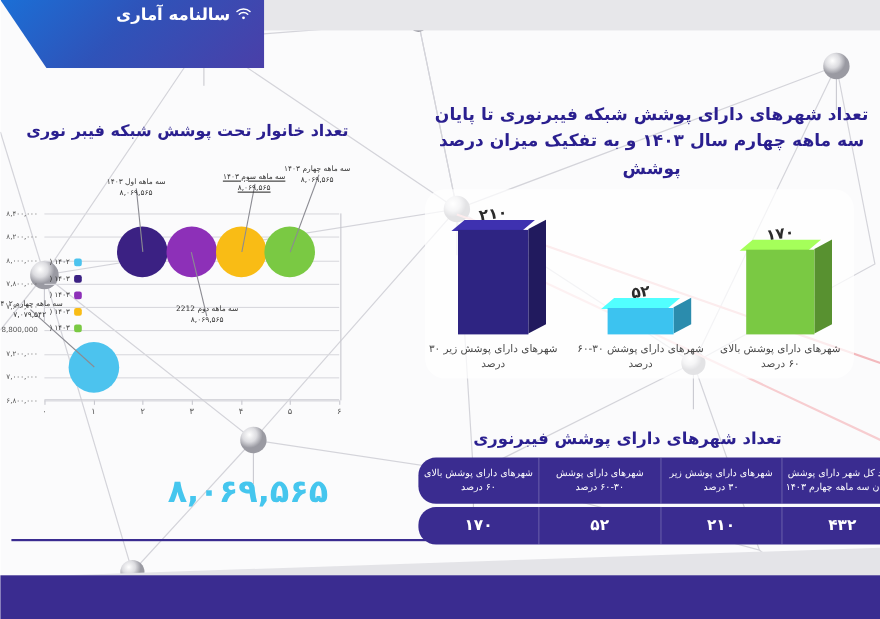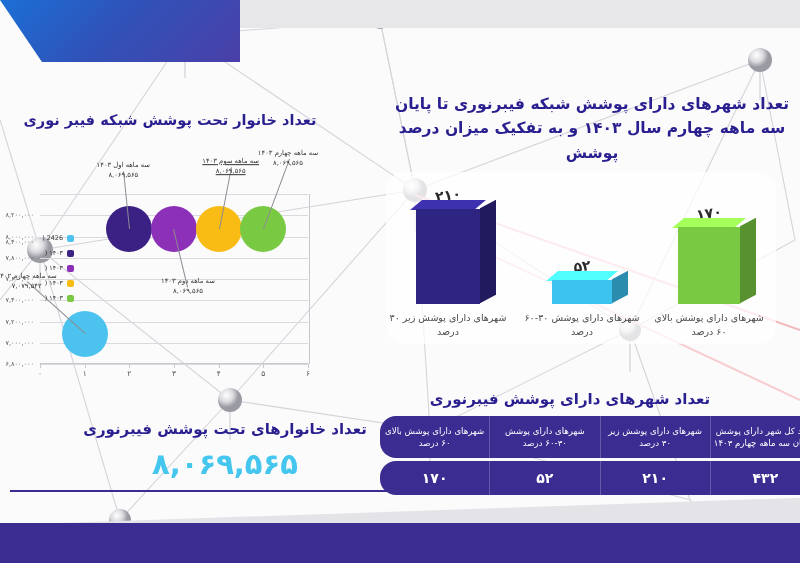--- a/index.html
+++ b/index.html
@@ -192,20 +192,30 @@
     <circle cx="380" cy="20" r="9" fill="url(#nodeG)"></circle>
   </g>
   <path d="M415 195 L800 330" stroke="#f3b9bd" stroke-width="2" fill="none"></path>
   <path d="M470 245 L800 400" stroke="#f7cdd0" stroke-width="2" fill="none"></path>
 </svg>
 
 <div class="topbar">
   <div class="topbar-grey"></div>
   <div class="topbar-blue"></div>
   <div class="brand">
+    <div class="brand-row">
+      <span class="wifi-icon">
+        <svg viewBox="0 0 20 16" width="16" height="13">
+          <path d="M10 14.2a1.6 1.6 0 1 0 0-3.2 1.6 1.6 0 0 0 0 3.2z" fill="#fff"></path>
+          <path d="M5.2 8.6a7 7 0 0 1 9.6 0" stroke="#fff" stroke-width="1.7" fill="none" stroke-linecap="round"></path>
+          <path d="M2.6 5.4a10.8 10.8 0 0 1 14.8 0" stroke="#fff" stroke-width="1.7" fill="none" stroke-linecap="round"></path>
+        </svg>
+      </span>
+      <span class="brand-name">سالنامه آماری</span>
+    </div>
   </div>
 </div>
 
 <div class="title-left">تعداد شهرهای دارای پوشش شبکه فیبرنوری تا پایان سه ماهه چهارم سال ۱۴۰۳ و به تفکیک میزان درصد پوشش</div>
 <div class="title-right">تعداد خانوار تحت پوشش شبکه فیبر نوری</div>
 
 <div class="bar-panel"></div>
 <div class="bars" id="bars">
     <div class="bar-group" style="right: 300px; width: 64px; height: 95px;">
       <div class="bar-val" style="top:-22px;">۲۱۰</div>
@@ -256,31 +266,31 @@
       <div class="tbl-cell">۵۲</div>
       <div class="tbl-cell">۱۷۰</div>
     </div>
 </div>
 
 <div class="bubble-wrap">
   <div class="bub-plot" id="bub-plot">
     <div class="axis-y"></div>
     <div class="axis-x"></div>
   <div class="grid-line" style="top: 0px;"></div>
-      <div class="ytick" style="top: 0px; margin-top: 48px;">۸,۴۰۰,۰۰۰</div>
+      <div class="ytick" style="top: 0px;">۸,۴۰۰,۰۰۰</div>
       <div class="grid-line" style="top: 21.25px;"></div>
       <div class="ytick" style="top: 21.25px;">۸,۲۰۰,۰۰۰</div>
       <div class="grid-line" style="top: 42.5px;"></div>
       <div class="ytick" style="top: 42.5px;">۸,۰۰۰,۰۰۰</div>
       <div class="grid-line" style="top: 63.75px;"></div>
       <div class="ytick" style="top: 63.75px;">۷,۸۰۰,۰۰۰</div>
       <div class="grid-line" style="top: 85px;"></div>
       <div class="ytick" style="top: 85px;">۷,۶۰۰,۰۰۰</div>
       <div class="grid-line" style="top: 106.25px;"></div>
-      <div class="ytick" style="top: 106.25px;">۷,۴۰۰,۰۰۰</div>
+      <div class="ytick" style="top: 106.25px;">8,800,000</div>
       <div class="grid-line" style="top: 127.5px;"></div>
       <div class="ytick" style="top: 127.5px;">۷,۲۰۰,۰۰۰</div>
       <div class="grid-line" style="top: 148.75px;"></div>
       <div class="ytick" style="top: 148.75px;">۷,۰۰۰,۰۰۰</div>
       <div class="grid-line" style="top: 170px;"></div>
       <div class="ytick" style="top: 170px;">۶,۸۰۰,۰۰۰</div>
       <div class="xtick" style="left: 0px;">۰</div>
       <div class="xtickmark" style="left: 0px;"></div>
       <div class="xtick" style="left: 44.6667px;">۱</div>
       <div class="xtickmark" style="left: 44.6667px;"></div>
@@ -297,35 +307,35 @@
       <div class="bub" style="left: 44.6667px; top: 140.299px; width: 46px; height: 46px; background: rgb(76, 195, 238);"></div>
       <div class="bub-lead" style="left: 44.6667px; top: 140.299px; width: 77.8974px; transform: rotate(-138.122deg);"></div>
       <div class="bub-lbl" style="left: -13.3333px; top: 88.2987px; transform: translate(-50%, -50%);"><span>سه ماهه چهارم ۱۴۰۲</span><br>
                    <span>۷,۰۷۹,۵۴۲</span></div>
       <div class="bub" style="left: 89.3333px; top: 35.1087px; width: 46px; height: 46px; background: rgb(59, 33, 131);"></div>
       <div class="bub-lead" style="left: 89.3333px; top: 35.1087px; width: 58.3095px; transform: rotate(-95.9061deg);"></div>
       <div class="bub-lbl" style="left: 83.3333px; top: -22.8913px; transform: translate(-50%, -50%);"><span>سه ماهه اول ۱۴۰۳</span><br>
                    <span>۸,۰۶۹,۵۶۵</span></div>
       <div class="bub" style="left: 134px; top: 35.1087px; width: 46px; height: 46px; background: rgb(141, 48, 184);"></div>
       <div class="bub-lead" style="left: 134px; top: 35.1087px; width: 59.6657px; transform: rotate(76.4296deg);"></div>
-      <div class="bub-lbl" style="left: 148px; top: 93.1087px; transform: translate(-50%, -50%);"><span>سه ماهه دوم ۱۴۰۳</span><br>
+      <div class="bub-lbl" style="left: 148px; top: 93.1087px; transform: translate(-50%, -50%);"><span>سه ماهه دوم 2212</span><br>
                    <span>۸,۰۶۹,۵۶۵</span></div>
       <div class="bub" style="left: 178.667px; top: 35.1087px; width: 46px; height: 46px; background: rgb(249, 188, 21);"></div>
       <div class="bub-lead" style="left: 178.667px; top: 35.1087px; width: 63.1506px; transform: rotate(-79.0459deg);"></div>
       <div class="bub-lbl" style="left: 190.667px; top: -26.8913px; transform: translate(-50%, -50%); text-decoration: underline;"><span>سه ماهه سوم ۱۴۰۳</span><br>
                    <span>۸,۰۶۹,۵۶۵</span></div>
       <div class="bub" style="left: 223.333px; top: 35.1087px; width: 46px; height: 46px; background: rgb(122, 201, 67);"></div>
       <div class="bub-lead" style="left: 223.333px; top: 35.1087px; width: 74.6726px; transform: rotate(-69.6236deg);"></div>
       <div class="bub-lbl" style="left: 248px; top: -34.8913px; transform: translate(-50%, -50%);"><span>سه ماهه چهارم ۱۴۰۳</span><br>
                    <span>۸,۰۶۹,۵۶۵</span></div>
     </div>
   <div class="legend" id="legend">
       <div class="leg-item">
         <span class="leg-dot" style="background:#4cc3ee"></span>
-                   <span class="leg-txt">2426 (</span>
+                   <span class="leg-txt">۱۴۰۲ (</span>
       </div>
       <div class="leg-item">
         <span class="leg-dot" style="background:#3b2183"></span>
                    <span class="leg-txt">۱۴۰۳ (</span>
       </div>
       <div class="leg-item">
         <span class="leg-dot" style="background:#8d30b8"></span>
                    <span class="leg-txt">۱۴۰۳ (</span>
       </div>
       <div class="leg-item">
@@ -333,19 +343,18 @@
                    <span class="leg-txt">۱۴۰۳ (</span>
       </div>
       <div class="leg-item">
         <span class="leg-dot" style="background:#7ac943"></span>
                    <span class="leg-txt">۱۴۰۳ (</span>
       </div>
     </div>
 </div>
 
 <div class="kpi">
-  <div class="kpi-label">تعداد خانوارهای تحت پوشش فیبرنوری</div>
   <div class="kpi-value">۸,۰۶۹,۵۶۵</div>
 </div>
 
 <div class="footer-rule"></div>
 <div class="footer-grey"></div>
 <div class="footer-bar"></div>
 
 </body></html>

